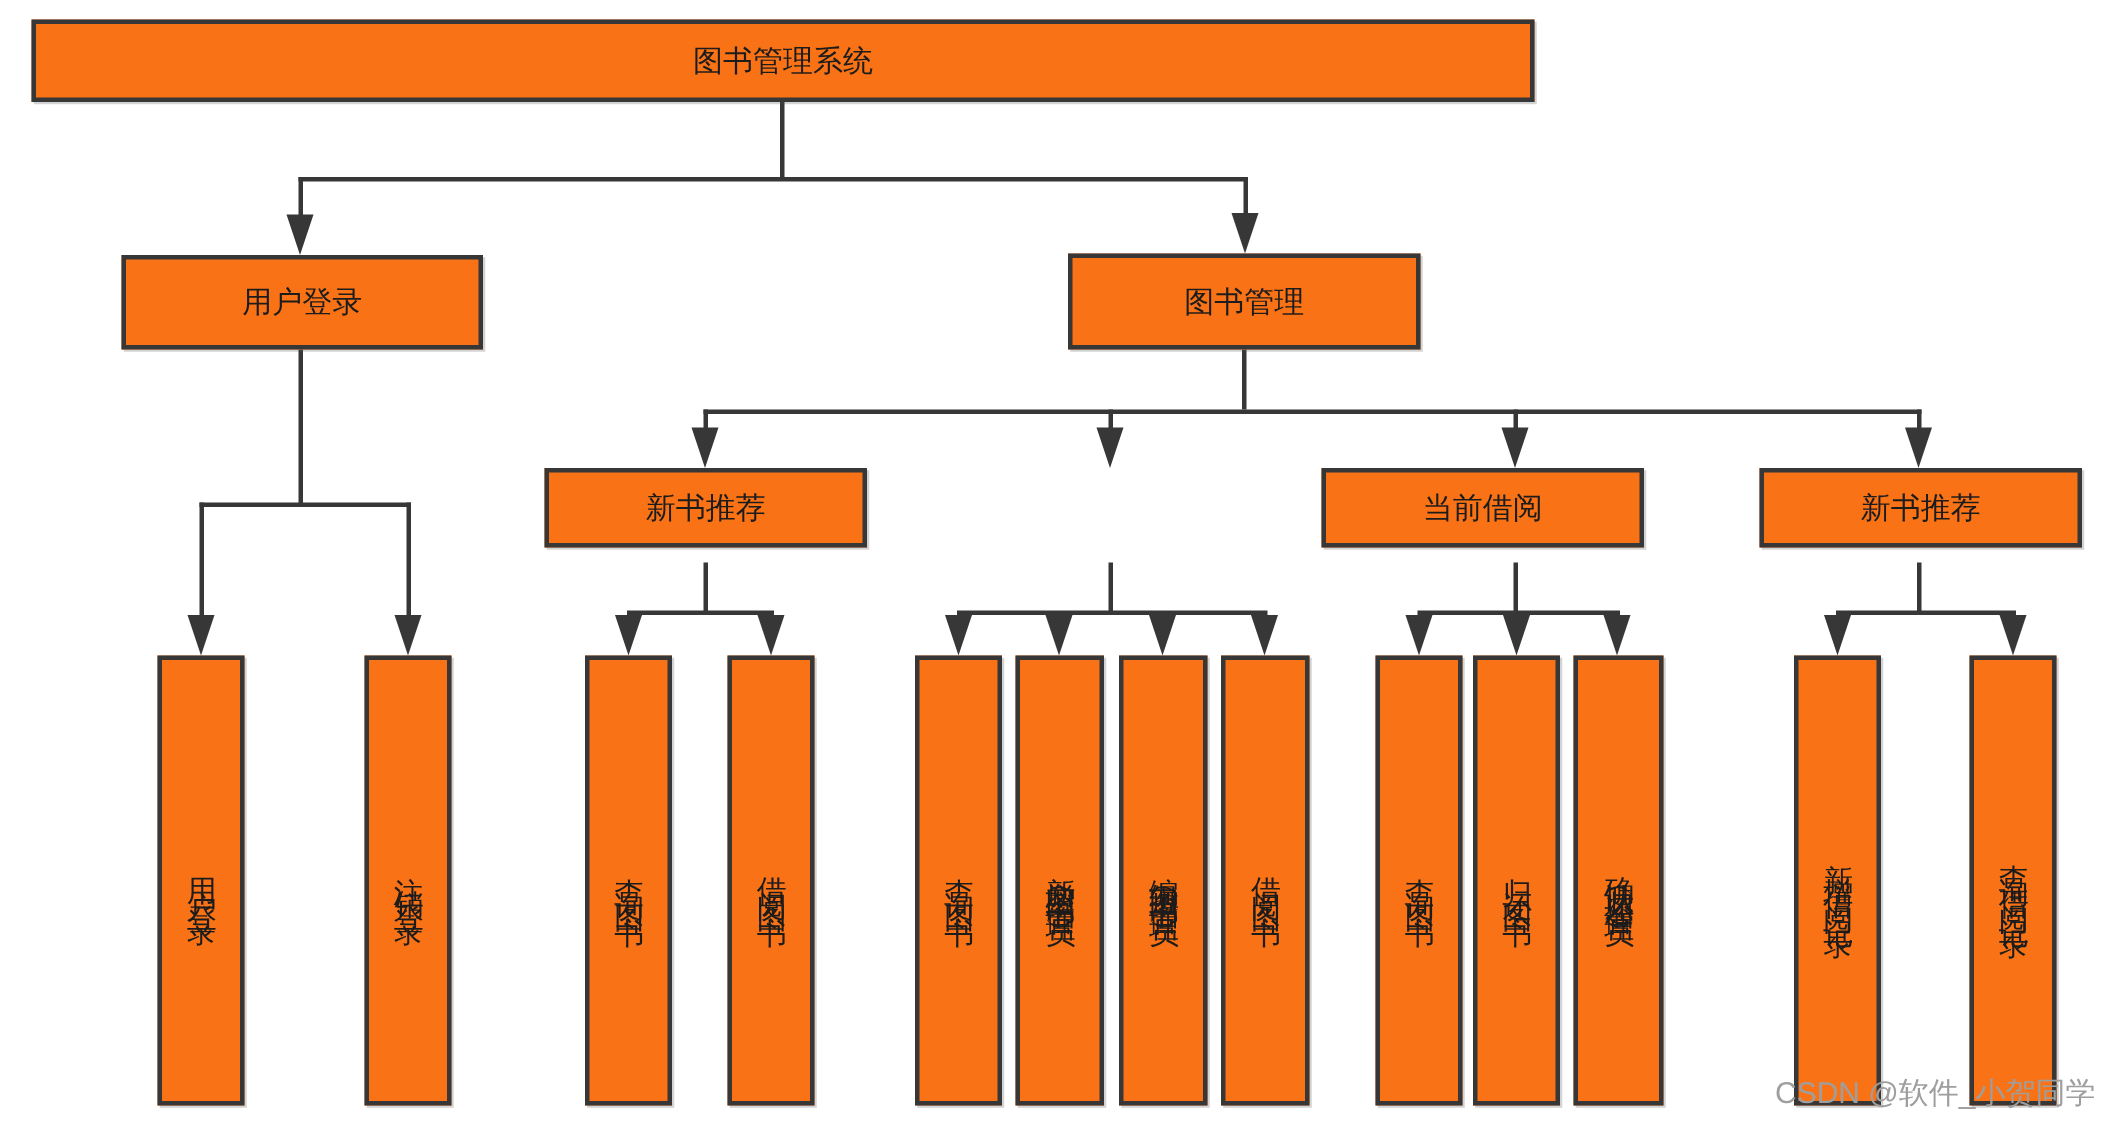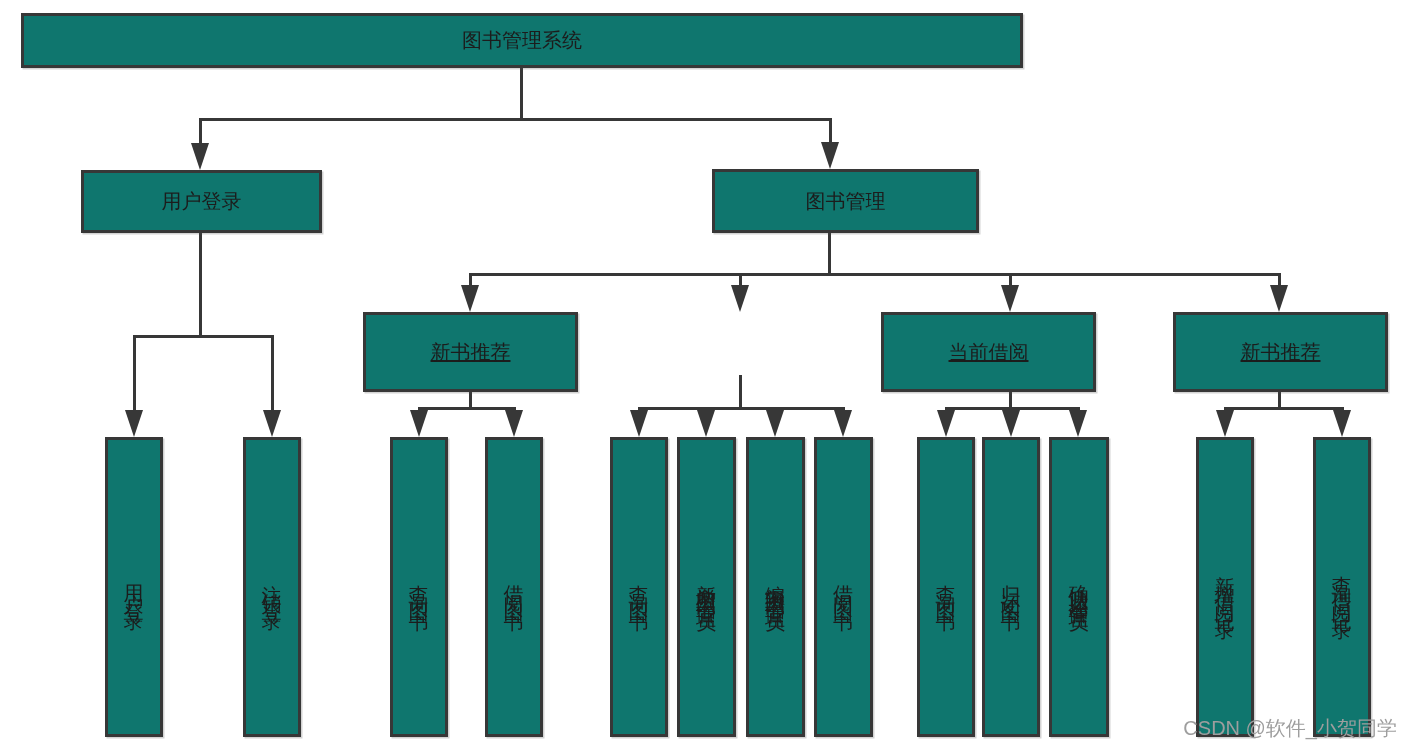--- a/index.html
+++ b/index.html
@@ -1,28 +1,28 @@
 <!DOCTYPE html>
 <html><head>
 <meta charset="utf-8">
 <style>
   html,body{margin:0;padding:0;background:#fff;}
   .canvas{
     position:relative;width:1405px;height:747px;background:var(--bg,#ffffff);
     font-family:"Liberation Sans","DejaVu Sans",sans-serif;overflow:hidden;
   }
   .box{
-    position:absolute;background:#0f766e;border:3px solid var(--line,#373737);
+    position:absolute;background:#f97316;border:3px solid var(--line,#373737);
     box-sizing:border-box;display:flex;align-items:center;justify-content:center;
     color:var(--text,#1c1c1c);box-shadow:1.5px 1.5px 0 rgba(80,80,80,0.25);
     z-index:2;
   }
   .root{left:21px;top:13px;width:1002px;height:55px;font-size:20px;}
   .l2{top:170px;height:63px;font-size:20px;}
-  .l3{top:312px;width:215px;height:80px;font-size:20px;text-decoration:underline;}
+  .l3{top:312px;width:215px;height:53px;font-size:20px;}
   .leaf{top:437px;width:58px;height:300px;font-size:20px;}
   .vtext{writing-mode:vertical-rl;text-orientation:mixed;letter-spacing:9px;line-height:1;}
   .vtext.tight{letter-spacing:4px;}
   .hline,.vline{position:absolute;background:var(--line,#373737);z-index:1;}
   .hline{height:3px;}
   .vline{width:3px;}
   .arrow{
     position:absolute;width:0;height:0;z-index:1;
     border-left:9px solid transparent;border-right:9px solid transparent;
     border-top:27px solid var(--line,#373737);
@@ -85,21 +85,21 @@
   <div class="arrow" style="left:1216px;top:410px"></div>
   <div class="arrow" style="left:1333px;top:410px"></div>
 
   <div class="box root">
     <span>图书管理系统</span>
   </div>
 
   <div class="box l2" style="left:81px;width:241px">
     <span>用户登录</span>
   </div>
-  <div class="box l2" style="left:712px;top:169px;width:267px;height:64px">
+  <div class="box l2" style="left:712px;top:169px;width:235px;height:64px">
     <span>图书管理</span>
   </div>
 
   <div class="box l3" style="left:363px">
     <span>新书推荐</span>
   </div>
   <div class="box l3" style="left:881px">
     <span>当前借阅</span>
   </div>
   <div class="box l3" style="left:1173px">

